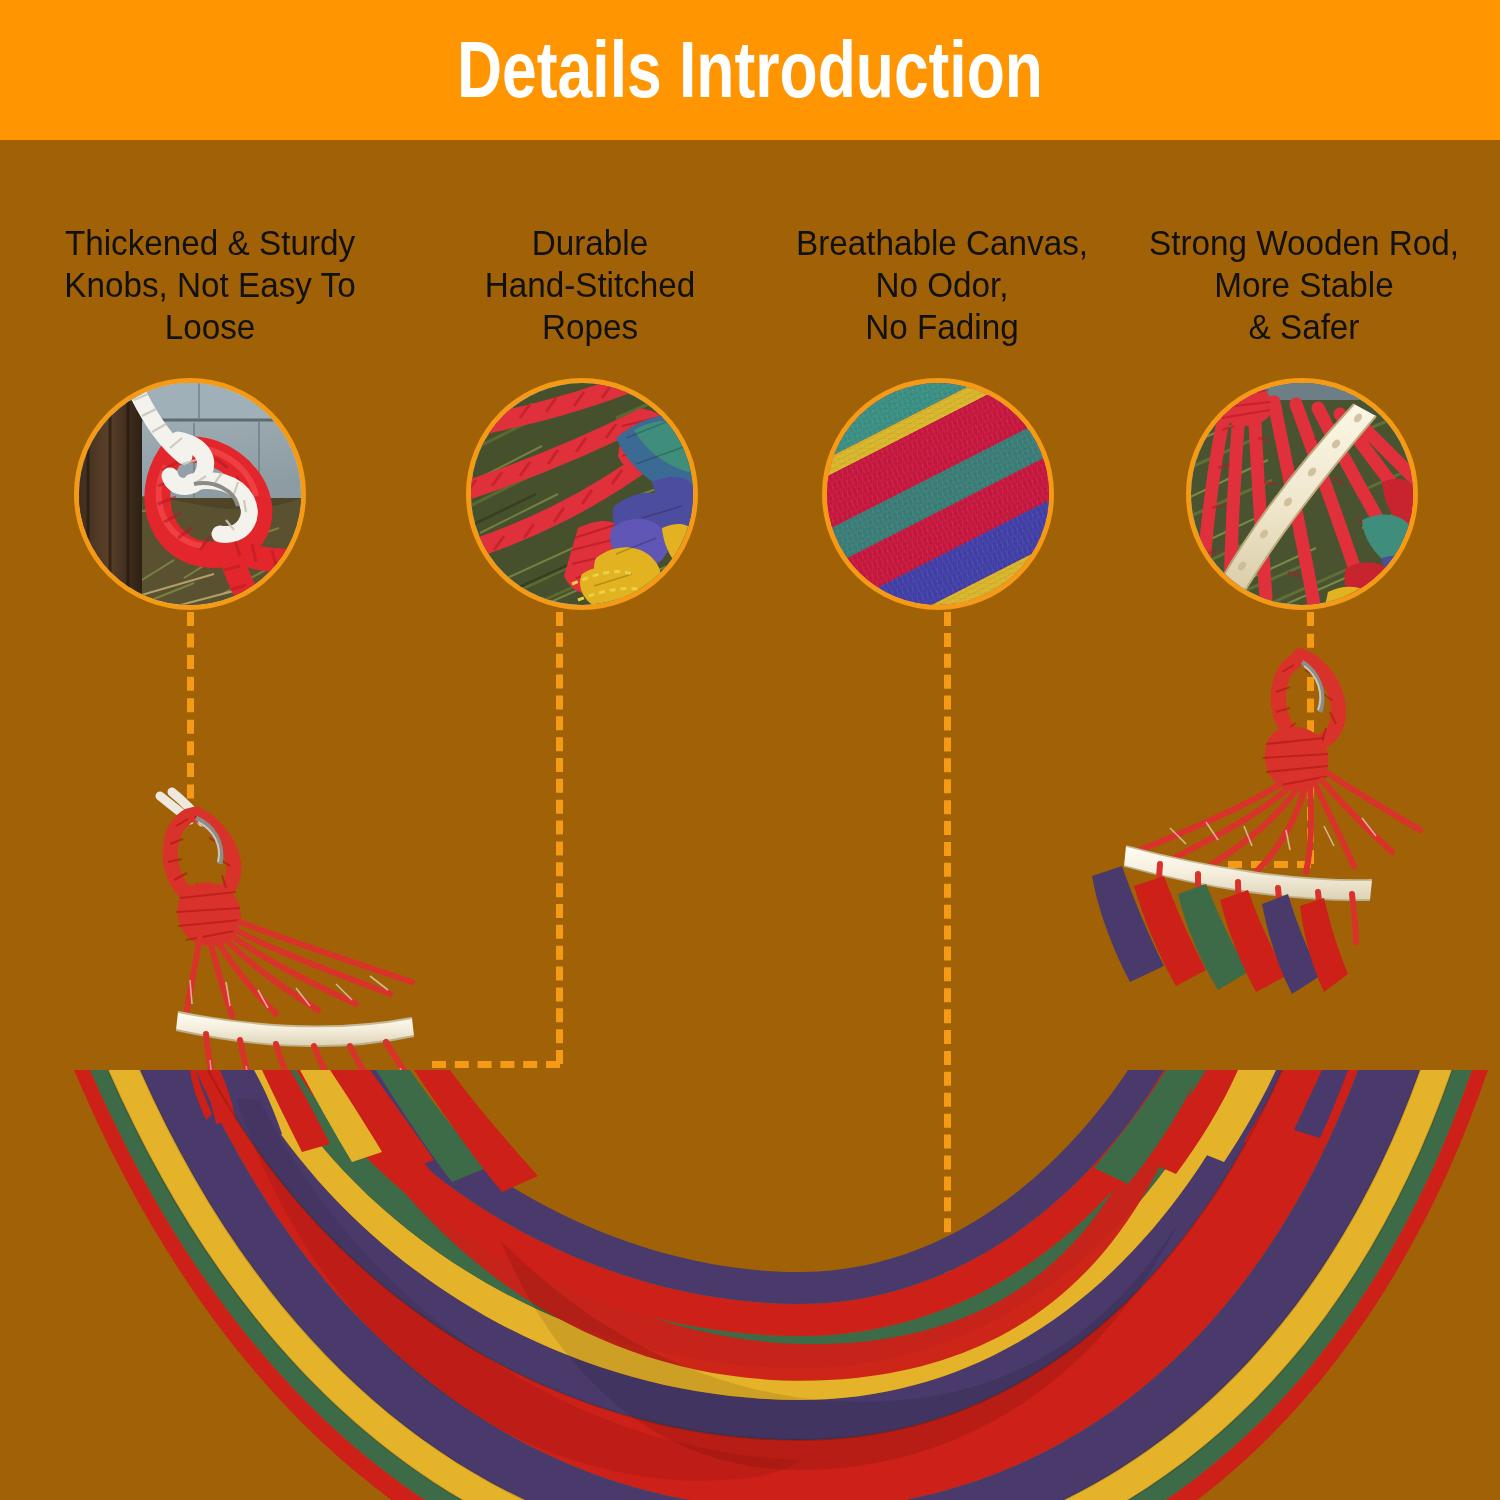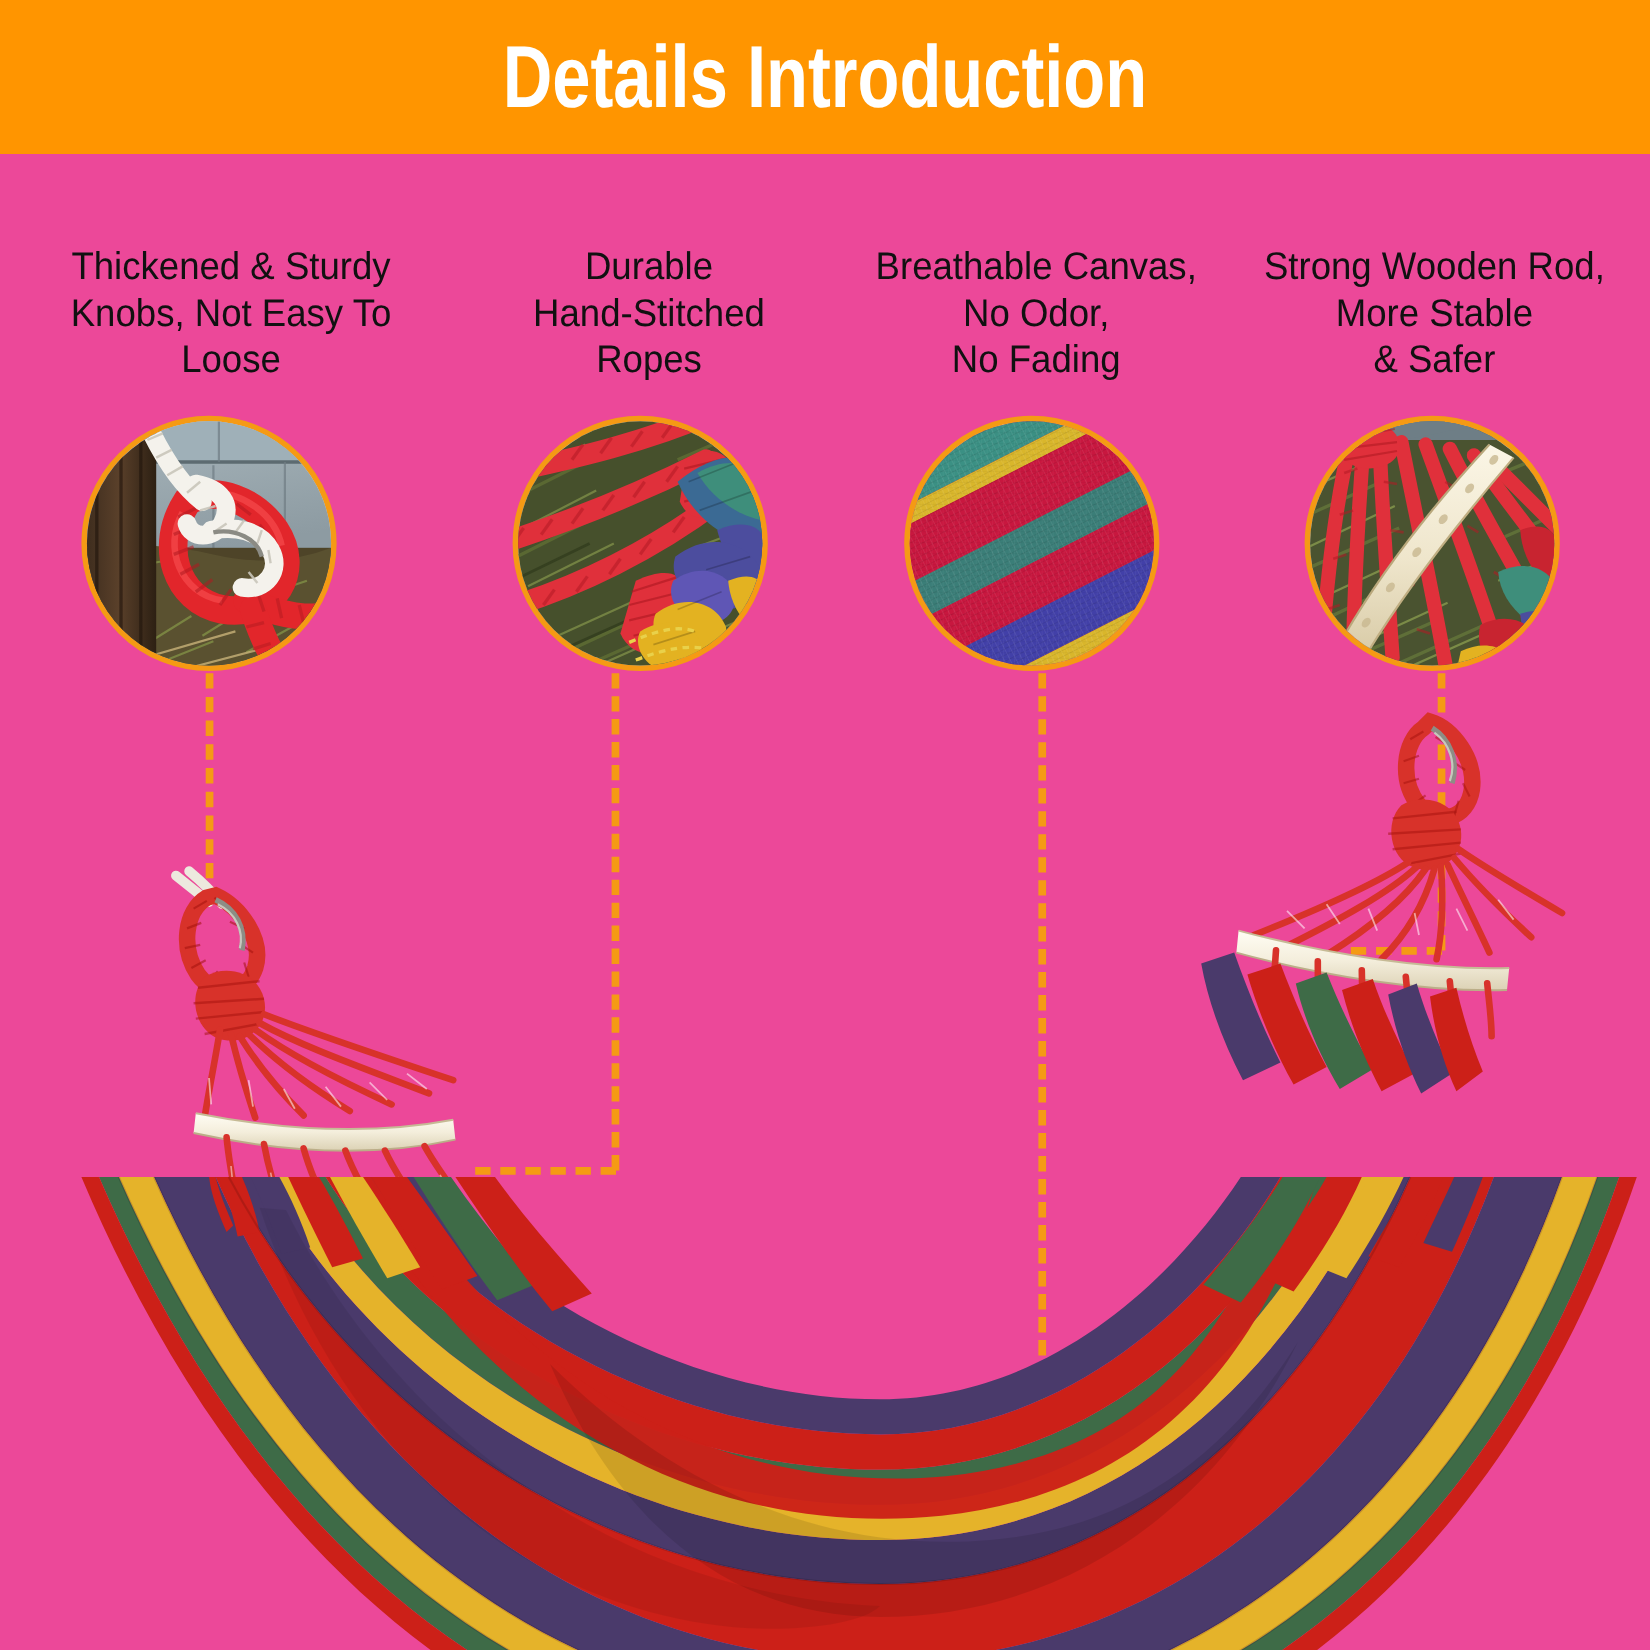--- a/index.html
+++ b/index.html
@@ -3,21 +3,21 @@
 <meta charset="utf-8">
 <style>
   html,body{margin:0;padding:0;}
   body{
     width:1500px;height:1500px;
     background:#ffffff;
     font-family:"Liberation Sans", sans-serif;
     overflow:hidden;
     position:relative;
   }
-  #page{position:relative;width:1500px;height:1500px;overflow:hidden;background:#ec4899;}
+  #page{position:relative;width:1500px;height:1500px;overflow:hidden;background:#a16207;}
 
   
   .header-band{
     position:absolute;left:0;top:0;width:1500px;height:140px;
     background:#FF9500;
   }
   .header-title{
     position:absolute;left:0;top:0;width:1500px;height:140px;
     display:flex;align-items:center;justify-content:center;
     color:#ffffff;

